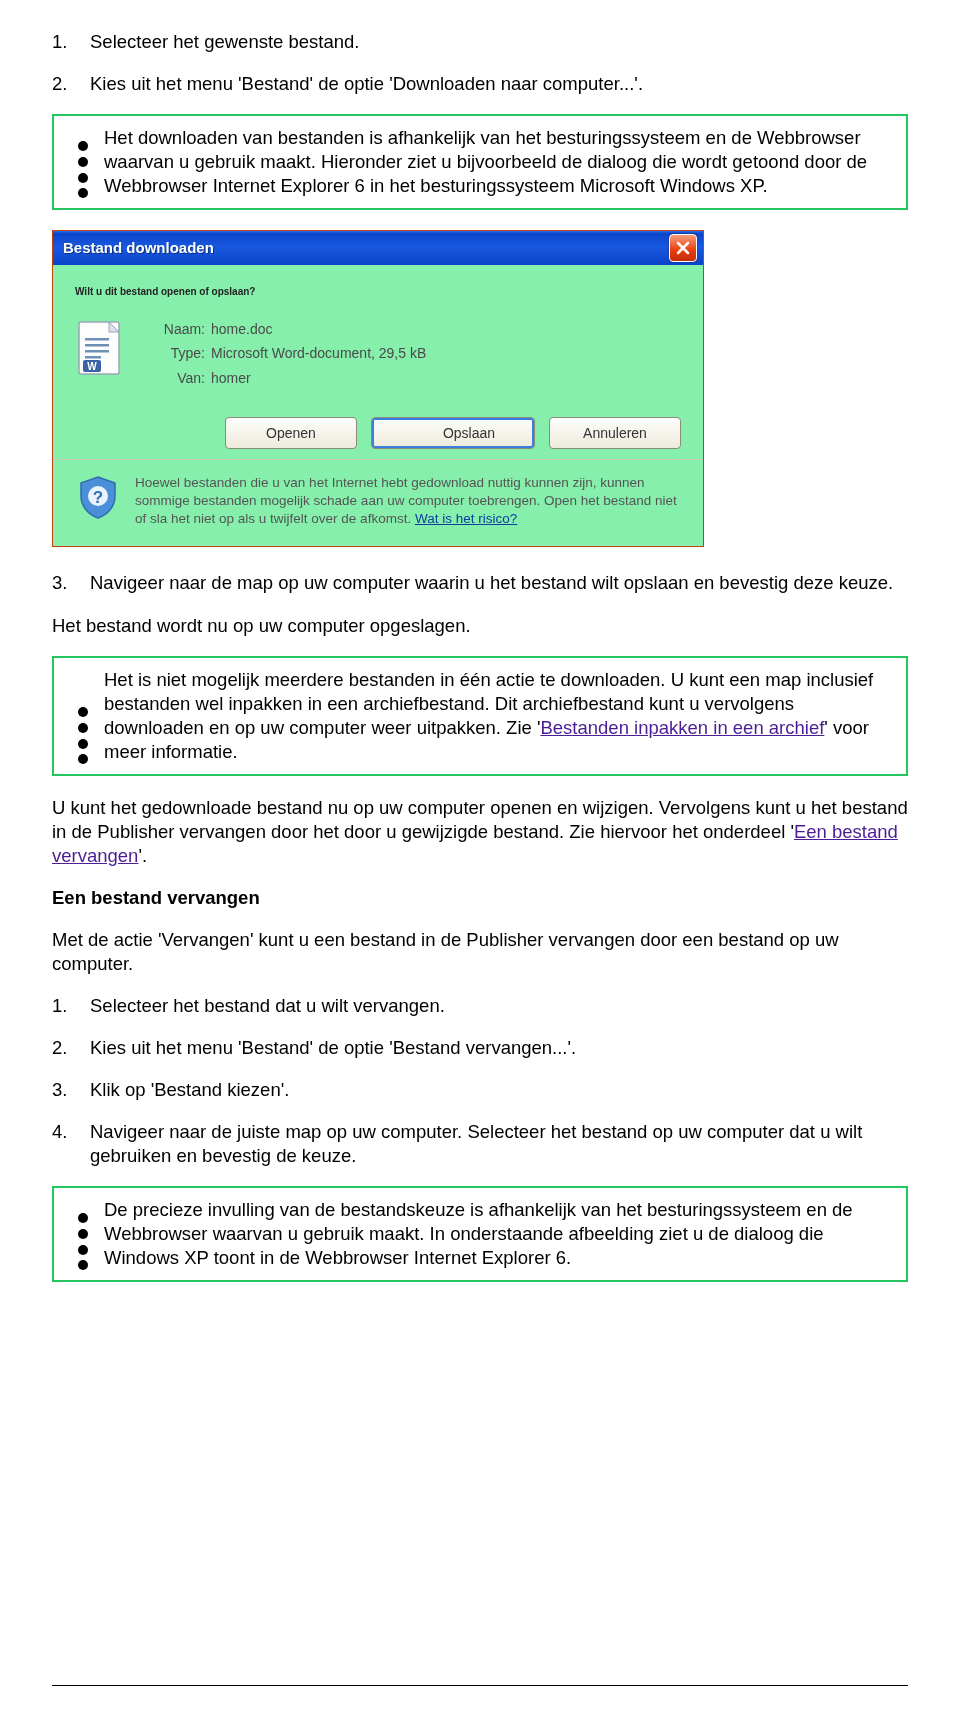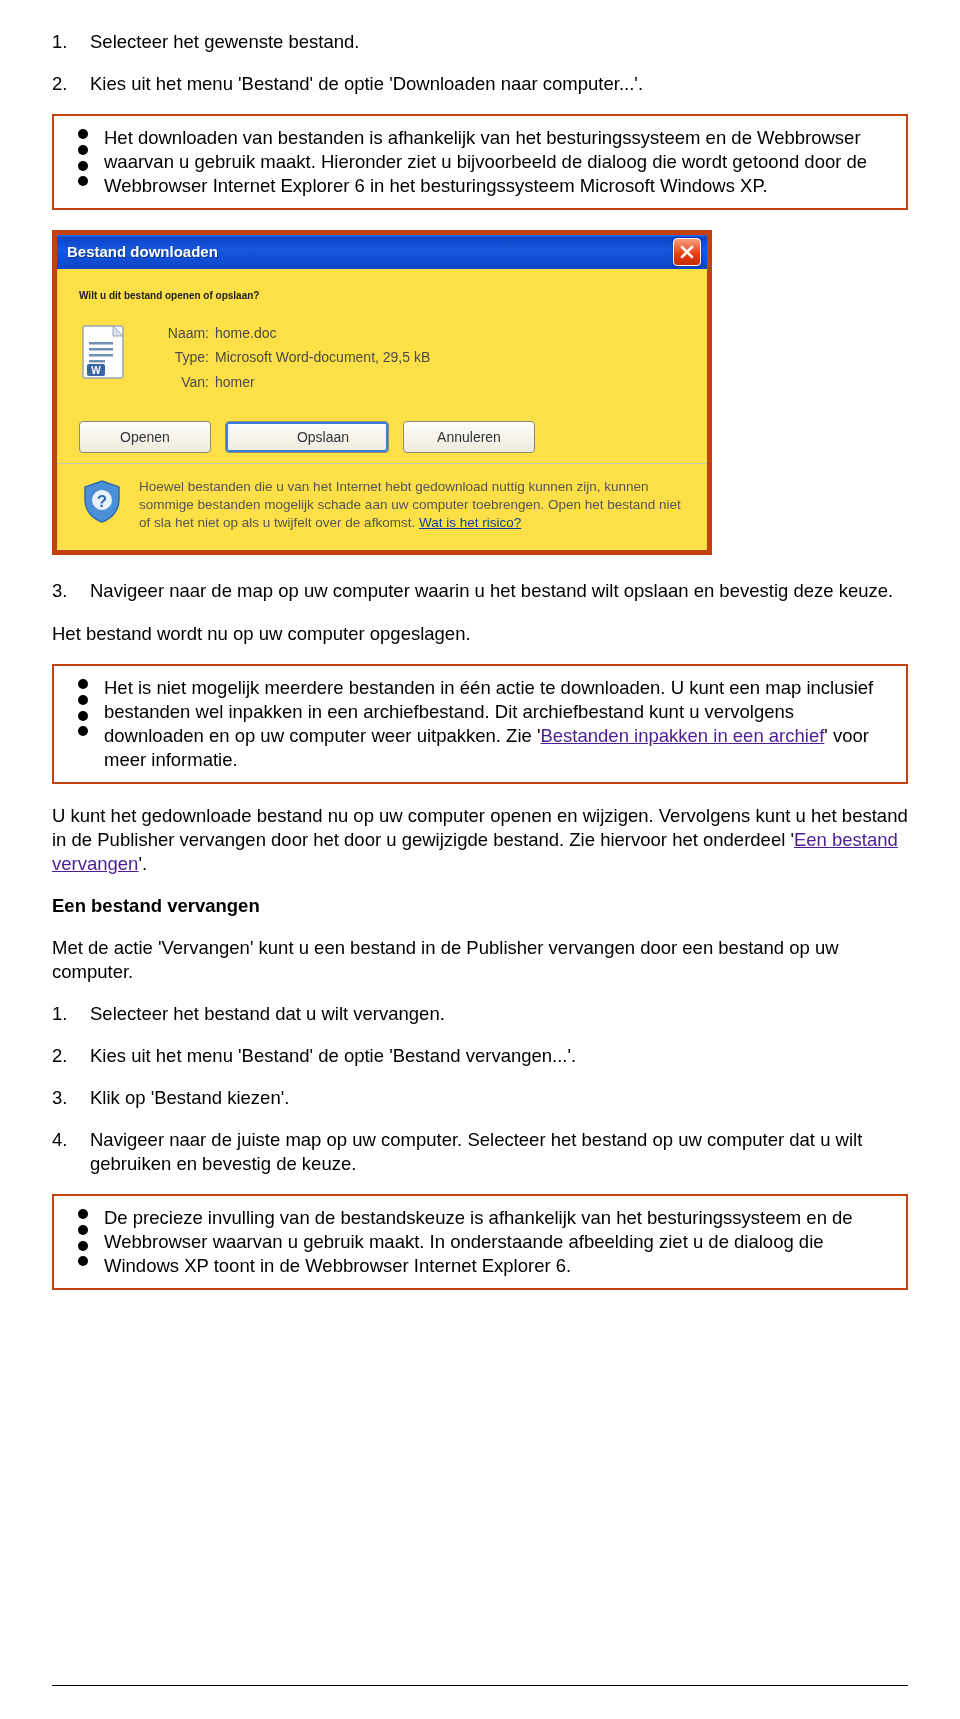--- a/index.html
+++ b/index.html
@@ -23,25 +23,25 @@
     margin-bottom: 18px;
   }
   .ol-num {
     width: 38px;
     flex-shrink: 0;
   }
   .ol-body {
     flex: 1;
   }
   .note-box {
-    border: 2px solid #c2410c;
+    border: 2px solid #22c55e;
     padding: 10px 8px 10px 8px;
     margin-bottom: 20px;
     display: flex;
-    align-items: flex-start;
+    align-items: flex-end;
   }
   .note-excl {
     width: 42px;
     flex-shrink: 0;
     text-align: center;
   }
   .note-excl svg {
     display: block;
     margin: 0 auto;
   }
@@ -59,22 +59,22 @@
     text-decoration: underline;
   }
 
   
   .xp-dialog {
     width: 650px;
     margin: 10px 0 24px 0;
     font-family: Tahoma, Arial, sans-serif;
     font-size: 14px;
     color: #333;
-    border: 5px solid #c2410c;
-    background: #fde047;
+    border: 1px solid #c2410c;
+    background: #86efac;
   }
   .xp-titlebar {
     height: 34px;
     background: linear-gradient(to bottom, #2a6ef0 0%, #0b44c8 8%, #1858e0 45%, #0b44c8 100%);
     display: flex;
     align-items: center;
     padding: 0 6px 0 10px;
     color: #fff;
     font-weight: bold;
     font-size: 15px;
@@ -122,20 +122,21 @@
     display: flex;
     margin-bottom: 6px;
   }
   .xp-meta-lbl {
     width: 64px;
     text-align: right;
     padding-right: 6px;
   }
   .xp-btnrow {
     display: flex;
+    justify-content: flex-end;
     gap: 14px;
     margin-bottom: 10px;
   }
   .xp-btn {
     width: 130px;
     height: 30px;
     background: linear-gradient(to bottom, #fdfdfb, #eeeadb);
     border: 1px solid #8b8b7a;
     border-radius: 4px;
     font-size: 14px;

